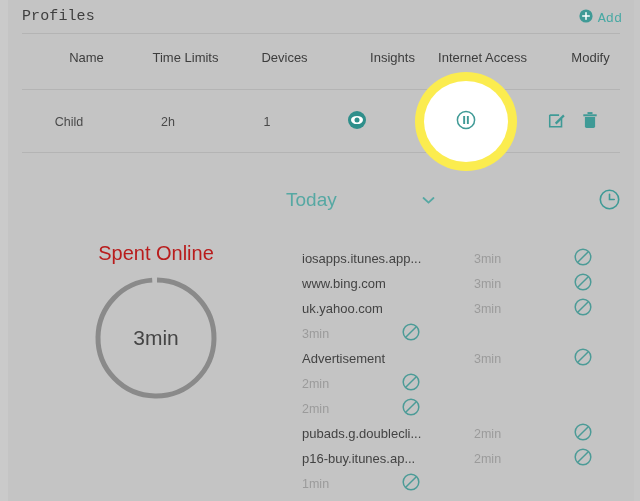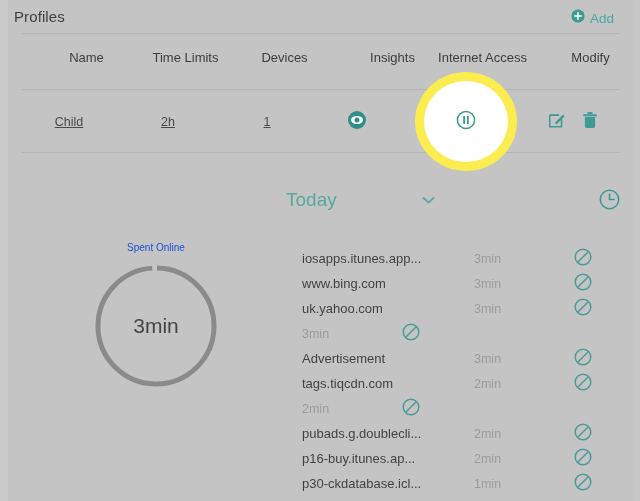--- a/index.html
+++ b/index.html
@@ -30,23 +30,24 @@
   .edge-right {
     position: absolute;
     right: 0; top: 0;
     width: 6px; height: 501px;
     background: #c7c7c7;
   }
 
   
   .profiles-head {
     position: absolute;
-    left: 14px; top: 8px;
+    left: 22px; top: 8px;
     width: 600px;
     height: 28px;
+    font-family: Liberation Mono, monospace;
   }
   .profiles-title {
     position: absolute;
     left: 0; top: 0;
     font-size: 15px;
     color: #3f3f3f;
     letter-spacing: .1px;
   }
   .add-btn {
     position: absolute;
@@ -88,21 +89,21 @@
   }
   .col {
     position: absolute;
     text-align: center;
     font-size: 13px;
     color: #3f3f3f;
     transform: translateX(-50%);
     white-space: nowrap;
   }
   .col.h { color: #3d3d3d; padding-left: 35px; }
-  .col.v { color: #4a4a4a; font-size: 12.5px; text-decoration: underline; }
+  .col.v { color: #4a4a4a; font-size: 12.5px; }
   .c-name   { left: 47px; }
   .c-time   { left: 146px; }
   .c-dev    { left: 245px; }
   .c-ins    { left: 353px; }
   .c-net    { left: 443px; }
   .c-mod    { left: 551px; }
 
   .icon-cell {
     position: absolute;
     transform: translate(-50%, -50%);
@@ -167,22 +168,22 @@
   }
 
   
   .spent-wrap {
     position: absolute;
     left: 88px; top: 242px;
     width: 136px;
     text-align: center;
   }
   .spent-title {
-    font-size: 10px;
-    color: #1d4ed8;
+    font-size: 20px;
+    color: #b91c1c;
     margin-bottom: 10px;
   }
   .donut {
     position: relative;
     width: 126px; height: 126px;
     margin: 0 auto;
   }
   .donut svg { display: block; }
   .donut-value {
     position: absolute;
@@ -377,21 +378,20 @@
         <div class="site-name">Advertisement</div>
         <div class="site-time">3min</div>
         <div class="site-block">
           <span><svg width="18" height="18" viewBox="0 0 18 18">
               <circle cx="9" cy="9" r="7.8" fill="none" stroke="#4c9b97" stroke-width="1.5"></circle>
               <line x1="3.7" y1="14.3" x2="14.3" y2="3.7" stroke="#4c9b97" stroke-width="1.5"></line>
             </svg></span>
         </div>
       </div>
       <div class="site-row">
-        <div class="site-name">tags.tiqcdn.com</div>
         <div class="site-time">2min</div>
         <div class="site-block">
           <span><svg width="18" height="18" viewBox="0 0 18 18">
               <circle cx="9" cy="9" r="7.8" fill="none" stroke="#4c9b97" stroke-width="1.5"></circle>
               <line x1="3.7" y1="14.3" x2="14.3" y2="3.7" stroke="#4c9b97" stroke-width="1.5"></line>
             </svg></span>
         </div>
       </div>
       <div class="site-row">
         <div class="site-time">2min</div>
@@ -416,21 +416,20 @@
         <div class="site-name">p16-buy.itunes.ap...</div>
         <div class="site-time">2min</div>
         <div class="site-block">
           <span><svg width="18" height="18" viewBox="0 0 18 18">
               <circle cx="9" cy="9" r="7.8" fill="none" stroke="#4c9b97" stroke-width="1.5"></circle>
               <line x1="3.7" y1="14.3" x2="14.3" y2="3.7" stroke="#4c9b97" stroke-width="1.5"></line>
             </svg></span>
         </div>
       </div>
       <div class="site-row">
-        <div class="site-name">p30-ckdatabase.icl...</div>
         <div class="site-time">1min</div>
         <div class="site-block">
           <span><svg width="18" height="18" viewBox="0 0 18 18">
               <circle cx="9" cy="9" r="7.8" fill="none" stroke="#4c9b97" stroke-width="1.5"></circle>
               <line x1="3.7" y1="14.3" x2="14.3" y2="3.7" stroke="#4c9b97" stroke-width="1.5"></line>
             </svg></span>
         </div>
       </div>
     </div>
 

